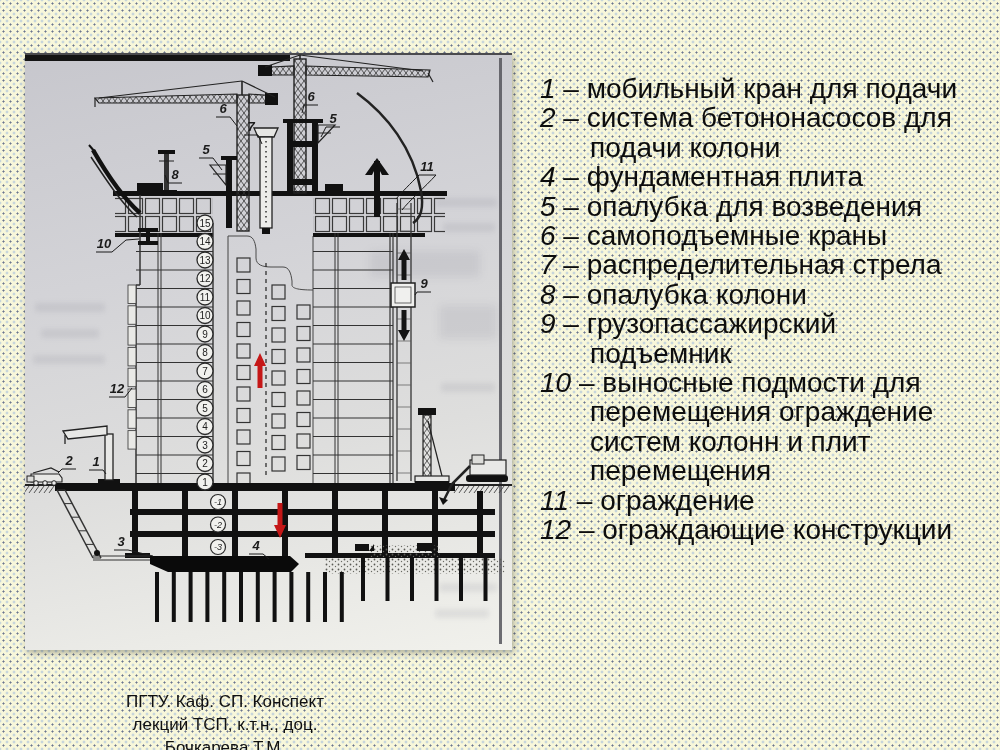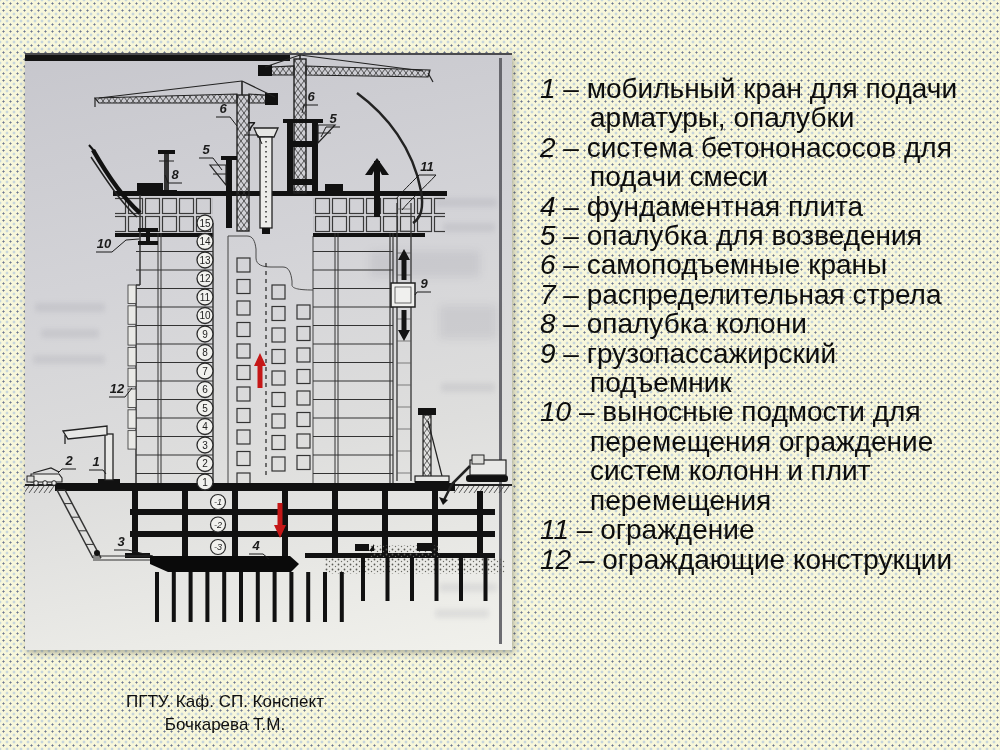--- a/index.html
+++ b/index.html
@@ -449,25 +449,24 @@
         <text class="clbl" x="79" y="195">10</text>
         <text class="clbl" x="402" y="118">11</text>
         <text class="clbl" x="92" y="340">12</text>
       </g>
     </svg>
   </div>
 
   <div class="legend" id="legend">
       <div class="legend-item">
         <div class="lfirst"><span class="lnum">1</span> – мобильный кран для подачи</div>
-        <div>арматуры, опалубки</div>
       </div>
       <div class="legend-item">
         <div class="lfirst"><span class="lnum">2</span> – система бетононасосов для</div>
-        <div>подачи смеси</div>
+        <div>подачи колони</div>
       </div>
       <div class="legend-item">
         <div class="lfirst"><span class="lnum">4</span> – фундаментная плита</div>
       </div>
       <div class="legend-item">
         <div class="lfirst"><span class="lnum">5</span> – опалубка для возведения</div>
       </div>
       <div class="legend-item">
         <div class="lfirst"><span class="lnum">6</span> – самоподъемные краны</div>
       </div>
@@ -490,15 +489,16 @@
       <div class="legend-item">
         <div class="lfirst"><span class="lnum">11</span> – ограждение</div>
       </div>
       <div class="legend-item">
         <div class="lfirst"><span class="lnum">12</span> – ограждающие конструкции</div>
       </div>
     </div>
 
   <div class="caption">
     <div>ПГТУ. Каф. СП. Конспект</div>
+    <div>лекций ТСП, к.т.н., доц.</div>
     <div>Бочкарева Т.М.</div>
   </div>
 </div>
 
 </body></html>

